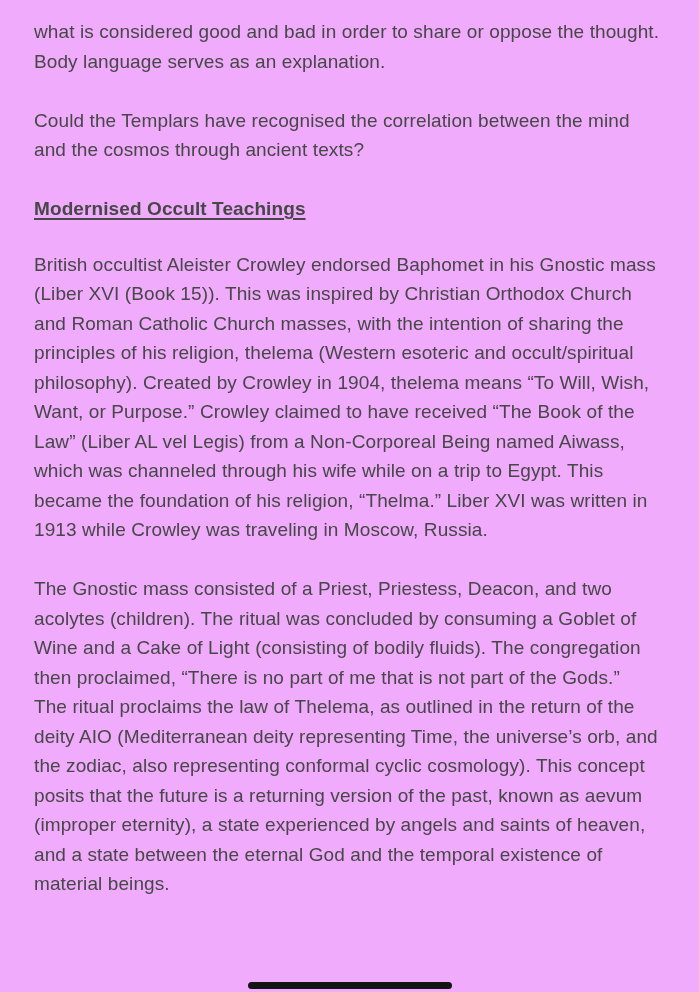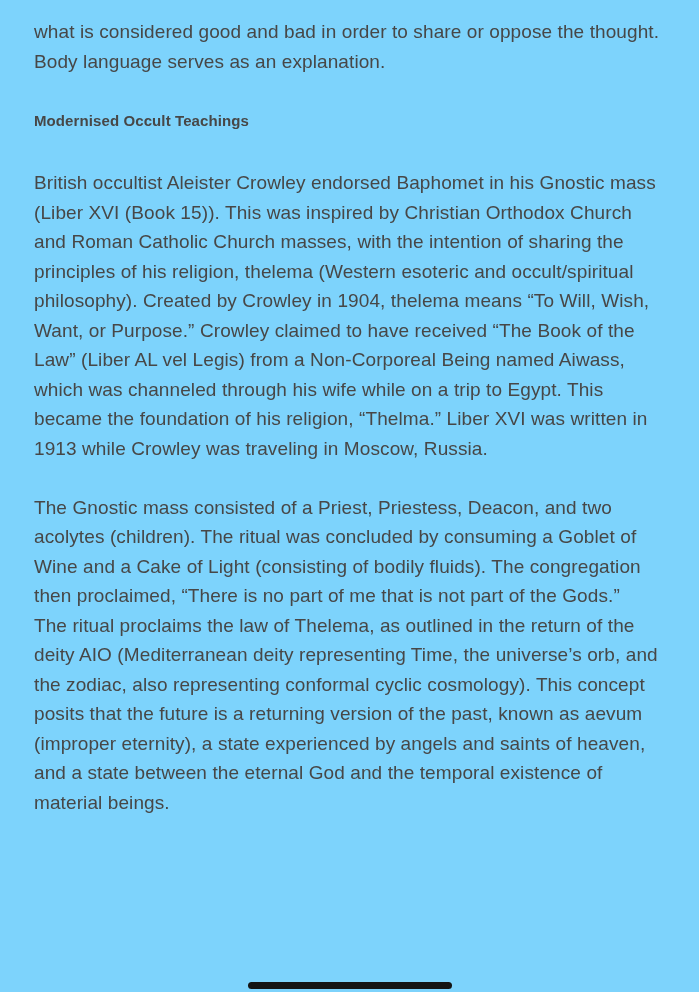--- a/index.html
+++ b/index.html
@@ -6,64 +6,66 @@
     margin: 0;
     padding: 0;
     background: #ffffff;
   }
   .page {
     position: relative;
     width: 699px;
     height: 992px;
     box-sizing: border-box;
     padding: 17px 34px 0 34px;
-    background: #7dd3fc;
+    background: #f0abfc;
     font-family: "Liberation Sans", sans-serif;
     overflow: hidden;
   }
   .body-text {
     font-size: 19px;
     line-height: 29.5px;
     color: #474747;
     margin: 0 0 29.5px 0;
     letter-spacing: 0.1px;
   }
   .italic {
   }
   .no-gap {
     margin-bottom: 0;
   }
   .heading {
-    font-size: 15px;
+    font-size: 19px;
     line-height: 29.5px;
     font-weight: 700;
     color: #474747;
+    text-decoration: underline;
     text-decoration-thickness: 2px;
     text-underline-offset: 3px;
-    margin: 0 0 33px 0;
+    margin: 0 0 26px 0;
     letter-spacing: 0.1px;
   }
   .home-indicator {
     position: absolute;
     left: 50%;
     transform: translateX(-50%);
     bottom: 3px;
     width: 204px;
     height: 7px;
     border-radius: 4px;
     background: #141414;
   }
 </style>
 </head>
 <body>
 
 <div class="page">
 
   <p class="body-text">what is considered good and bad in order to share or oppose the thought. Body language serves as an explanation.</p>
 
+  <p class="body-text">Could the Templars have recognised the correlation between the mind and the cosmos through ancient texts?</p>
 
   <h2 class="heading">Modernised Occult Teachings</h2>
 
   <p class="body-text italic">British occultist Aleister Crowley endorsed Baphomet in his Gnostic mass (Liber XVI (Book 15)). This was inspired by Christian Orthodox Church and Roman Catholic Church masses, with the intention of sharing the principles of his religion, thelema (Western esoteric and occult/spiritual philosophy). Created by Crowley in 1904, thelema means “To Will, Wish, Want, or Purpose.” Crowley claimed to have received “The Book of the Law” (Liber AL vel Legis) from a Non-Corporeal Being named Aiwass, which was channeled through his wife while on a trip to Egypt. This became the foundation of his religion, “Thelma.” Liber XVI was written in 1913 while Crowley was traveling in Moscow, Russia.</p>
 
   <p class="body-text italic no-gap">The Gnostic mass consisted of a Priest, Priestess, Deacon, and two acolytes (children). The ritual was concluded by consuming a Goblet of Wine and a Cake of Light (consisting of bodily fluids). The congregation then proclaimed, “There is no part of me that is not part of the Gods.”</p>
 
   <p class="body-text no-gap"><span class="italic">The ritual proclaims the law of Thelema, as outlined in the return of the deity AIO (Mediterranean deity representing Time, the universe’s orb, and the zodiac, also representing conformal cyclic cosmology). This concept posits that the future is a returning version of the past, known as </span><span>aevum (improper eternity), a state experienced by angels and saints of heaven, and a state between the eternal God and the temporal existence of material beings.</span></p>
 
   <div class="home-indicator"></div>

